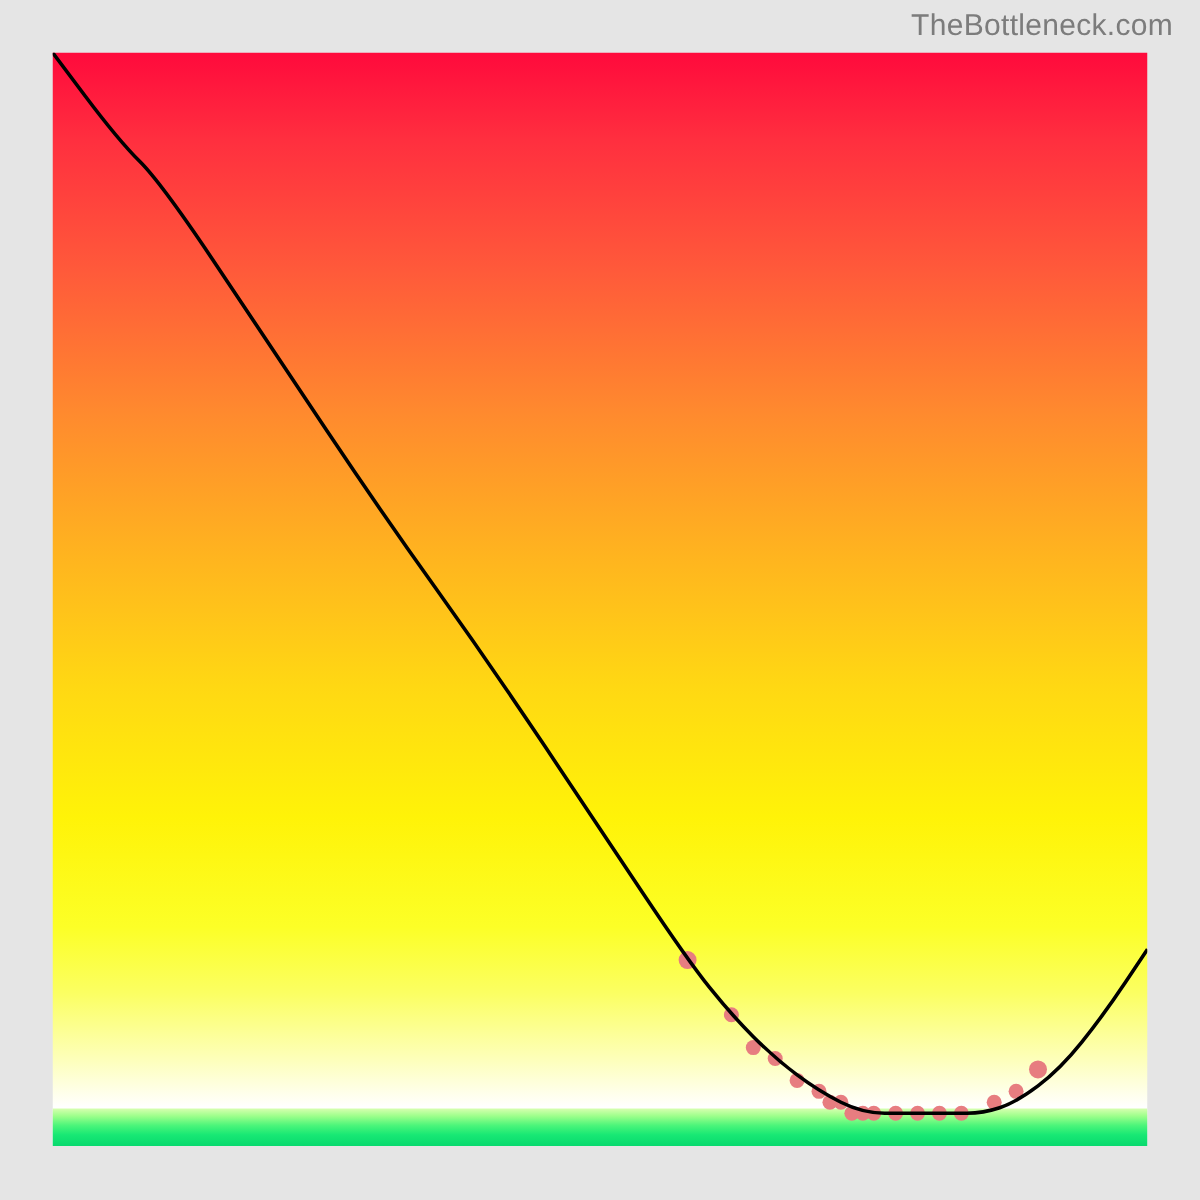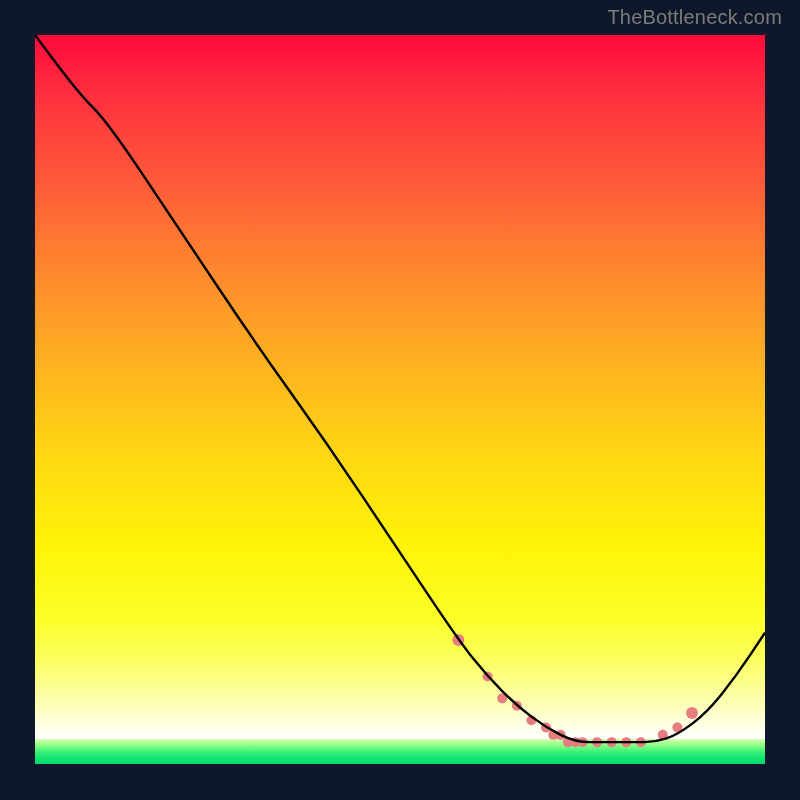--- a/index.html
+++ b/index.html
@@ -7,21 +7,21 @@
     padding: 0;
     width: 800px;
     height: 800px;
     background: #000;
     overflow: hidden;
     font-family: Arial, Helvetica, sans-serif;
   }
   .frame {
     position: absolute;
     inset: 0;
-    background: #0f172a;
+    background: #e5e5e5;
   }
   .plot {
     position: absolute;
     left: 35px;
     top: 35px;
     width: 730px;
     height: 729px;
     overflow: hidden;
   }
   .gradient-base {

